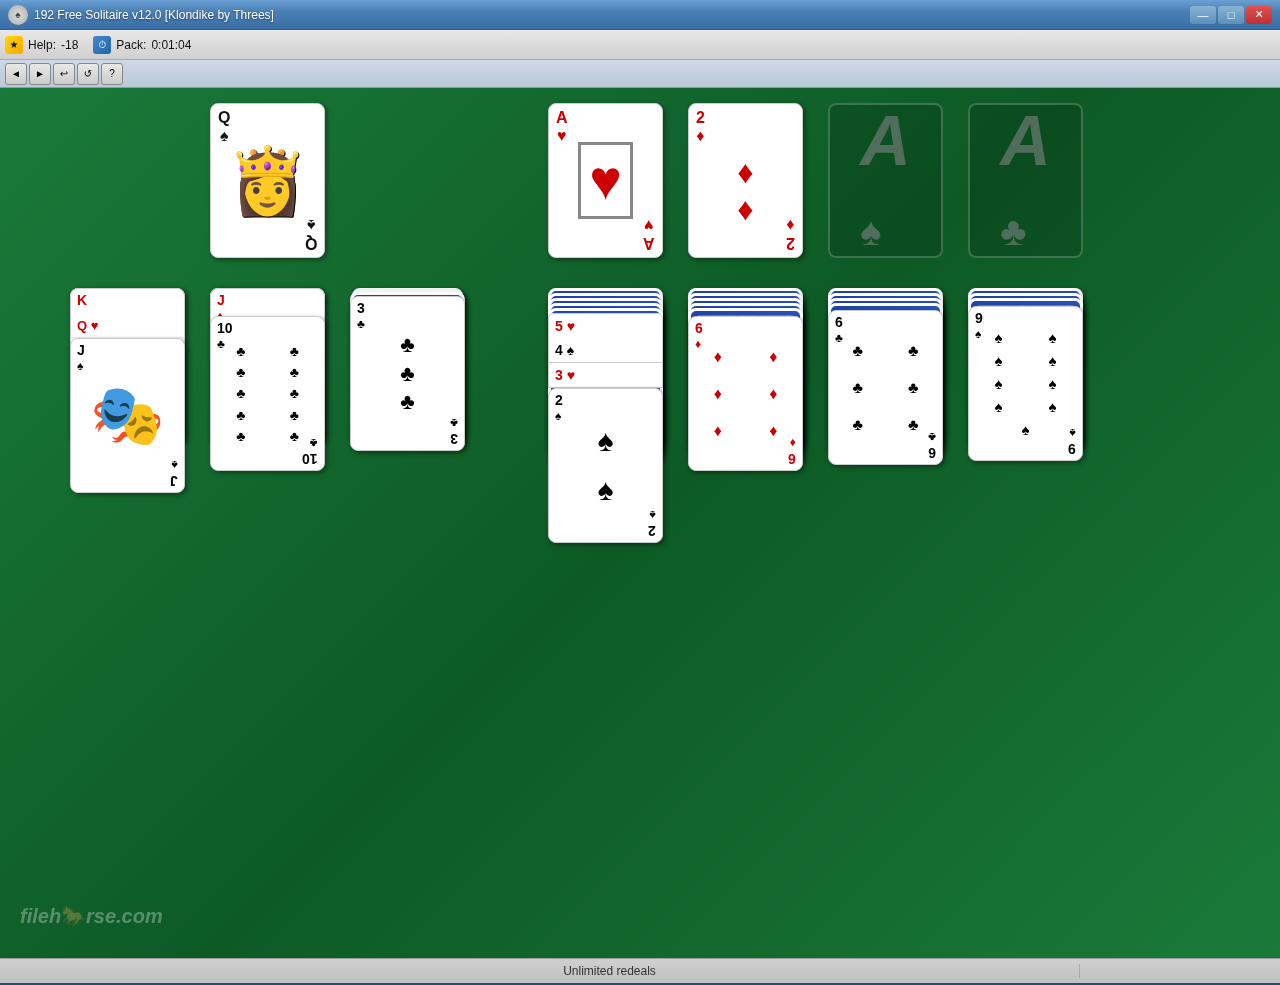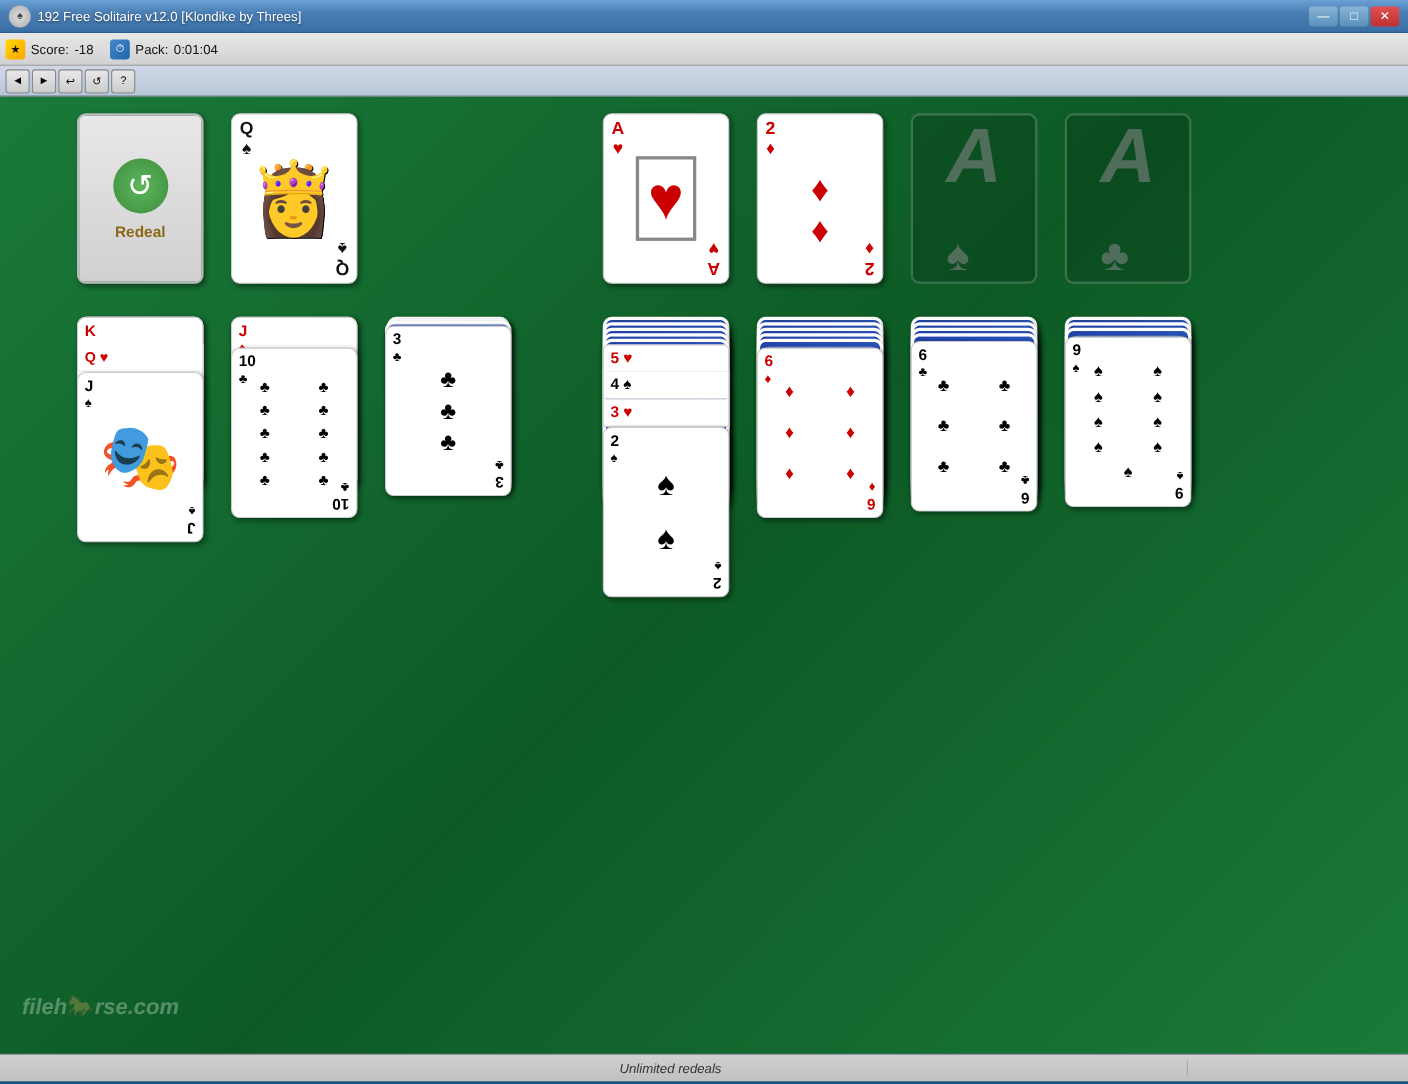--- a/index.html
+++ b/index.html
@@ -226,21 +226,21 @@
     }
     .status-panels { display: flex; width: 100%; }
     .status-panel {
       height: 100%;
       border-right: 1px solid #aaa;
       display: flex; align-items: center; padding: 0 10px;
       font-size: 12px;
     }
     .status-panel-center {
       flex: 1;
-      display: flex; align-items: flex-start; justify-content: center; font-style: italic;
+      display: flex; align-items: flex-start; justify-content: center;
     }
 
     
     .watermark {
       position: absolute;
       bottom: 30px;
       left: 20px;
       color: rgba(255,255,255,0.3);
       font-size: 20px;
       font-style: italic;
@@ -264,45 +264,41 @@
     <button class="title-btn title-btn-min">—</button>
     <button class="title-btn title-btn-max">□</button>
     <button class="title-btn title-btn-close">✕</button>
   </div>
 </div>
 
 <div class="menu-bar">
   <div class="menu-right">
     <div class="score-display">
       <div class="score-icon">★</div>
-      <span>Score:</span>
+      <span>Help:</span>
       <span>-18</span>
     </div>
     <div class="time-display">
       <div class="time-icon">⏱</div>
       <span>Pack:</span>
       <span>0:01:04</span>
     </div>
   </div>
 </div>
 
 <div class="toolbar">
   <button class="toolbar-btn">◄</button>
   <button class="toolbar-btn">►</button>
   <button class="toolbar-btn">↩</button>
   <button class="toolbar-btn">↺</button>
   <button class="toolbar-btn">?</button>
 </div>
 
 <div class="game-area">
 
-  <div class="redeal-card" style="left: 70px; top: 15px;">
-    <div class="redeal-icon"></div>
-    <div class="redeal-text">Redeal</div>
-  </div>
 
   <div class="card" style="left: 210px; top: 15px;">
     <div class="card-rank-suit-tl black">Q<br>♠</div>
 
     <div style="position:absolute; top:28px; left:8px; right:8px; bottom:28px; display:flex; align-items:center; justify-content:center; overflow:hidden;">
       <div style="font-size:65px; line-height:1; color:#2244aa; text-shadow: 1px 1px #000;">👸</div>
     </div>
     <div class="card-rank-suit-br black">Q<br>♠</div>
   </div>
 

